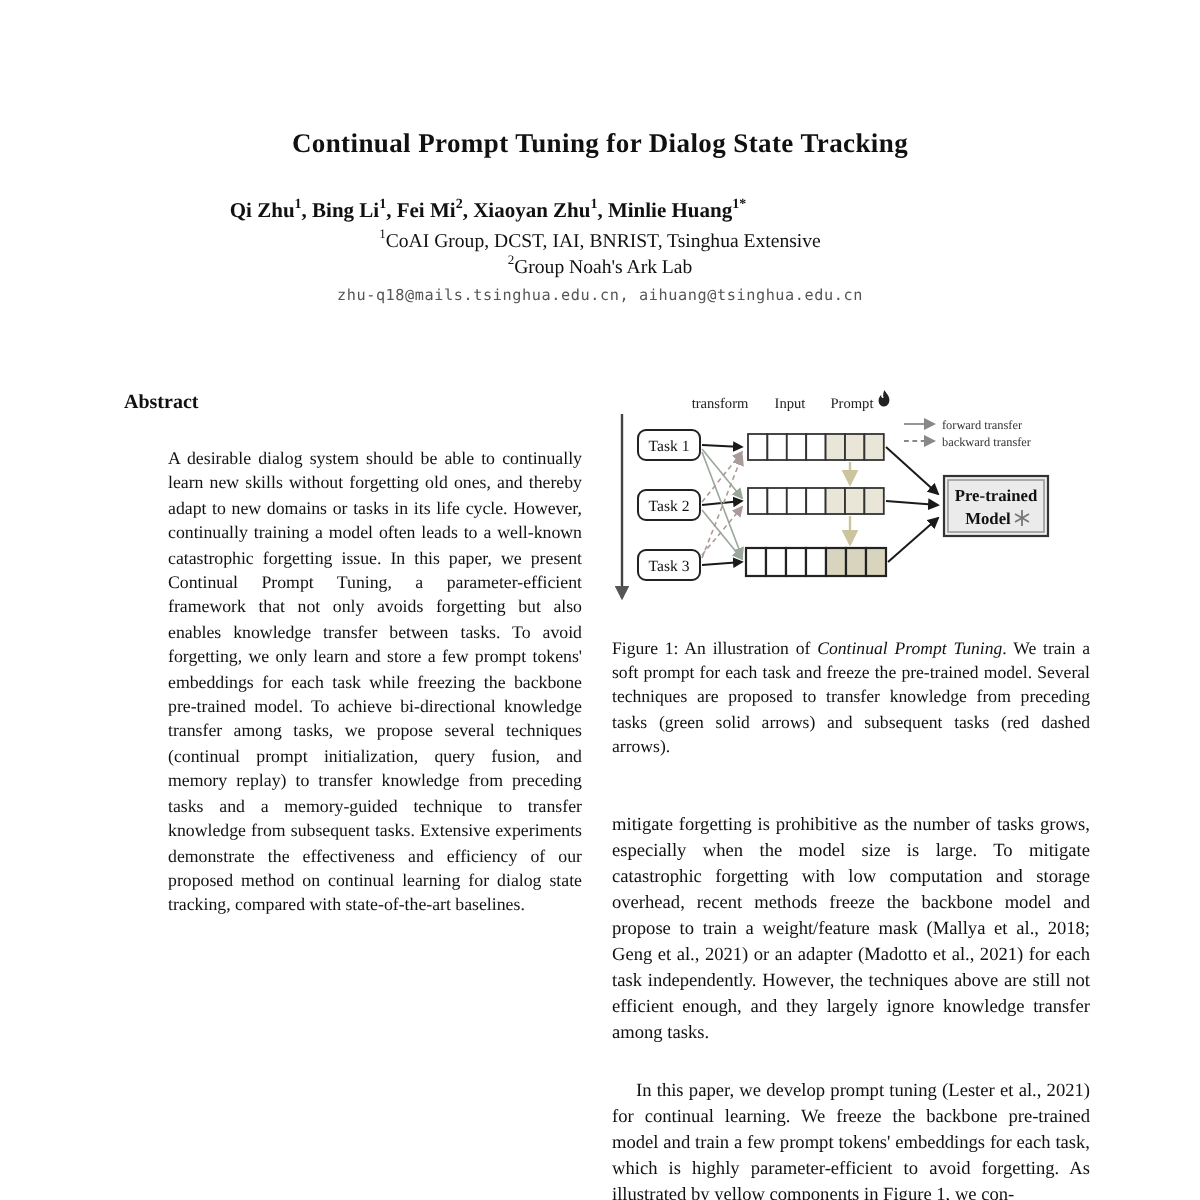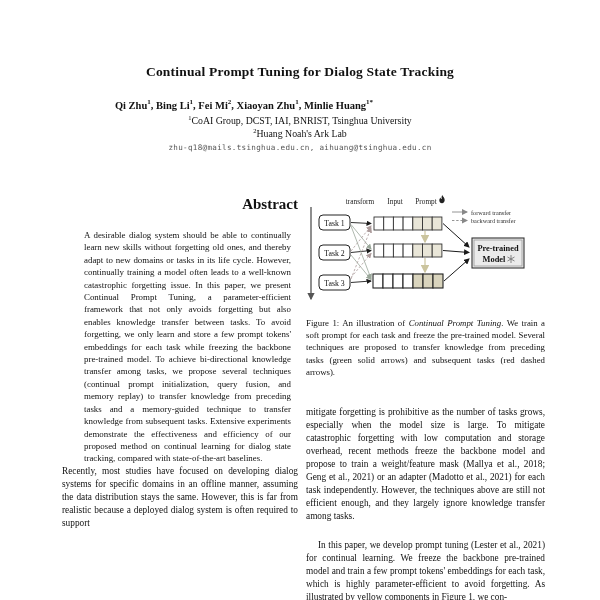--- a/index.html
+++ b/index.html
@@ -19,21 +19,21 @@
   .affil{position:absolute;left:0;width:600px;text-align:center;font-size:9.8px;}
   .affil sup{font-size:6.5px;}
   .affil-1{top:114px;}
   .affil-2{top:127px;}
   .emails{
     position:absolute;top:143px;left:0;width:600px;text-align:center;
     font-family:"DejaVu Sans Mono", monospace;font-size:7.6px;color:#555;letter-spacing:.3px;
   }
   .col-left{position:absolute;left:62px;top:196px;width:236px;}
   .col-right{position:absolute;left:306px;top:191px;width:239px;}
-  .abstract-head{text-align:right;font-weight:bold;font-size:15px;margin:0 0 9px 0;}
+  .abstract-head{text-align:left;font-weight:bold;font-size:10px;margin:0 0 9px 0;}
   .abstract-body{
     margin:16px 7px 0 22px;font-size:8.9px;line-height:12.4px;text-align:justify;
   }
   .section-head{font-size:10.8px;font-weight:bold;margin:15px 0 8px 0;}
   .section-head .sec-title{margin-left:14px;}
   .body-text{font-size:9.3px;line-height:13px;text-align:justify;margin:0;}
   .fig-caption{font-size:8.8px;line-height:12.2px;text-align:justify;margin:4px 0 0 0;}
   .fig-caption .it{font-style:italic;margin-top:19px;}
   .rc-para1{margin-top:28px;}
   .rc-para2{text-indent:12px;margin-top:16px;}
@@ -45,29 +45,28 @@
 </style>
 </head>
 <body>
 
 <div class="page-title">Continual Prompt Tuning for Dialog State Tracking</div>
 
 <div class="author-line">
   <span>Qi Zhu</span><sup>1</sup><span>, Bing Li</span><sup>1</sup><span>, Fei Mi</span><sup>2</sup><span>, Xiaoyan Zhu</span><sup>1</sup><span>, Minlie Huang</span><sup>1*</sup>
 </div>
 
-<div class="affil affil-1"><sup>1</sup><span>CoAI Group, DCST, IAI, BNRIST, Tsinghua University</span></div>
-<div class="affil affil-2"><sup>2</sup><span>Huang Noah's Ark Lab</span></div>
+<div class="affil affil-1"><sup>1</sup><span>CoAI Group, DCST, IAI, BNRIST, Tsinghua Extensive</span></div>
+<div class="affil affil-2"><sup>2</sup><span>Group Noah's Ark Lab</span></div>
 
 <div class="emails">zhu-q18@mails.tsinghua.edu.cn, aihuang@tsinghua.edu.cn</div>
 
 <div class="col-left">
   <div class="abstract-head">Abstract</div>
   <p class="abstract-body">A desirable dialog system should be able to continually learn new skills without forgetting old ones, and thereby adapt to new domains or tasks in its life cycle. However, continually training a model often leads to a well-known catastrophic forgetting issue. In this paper, we present Continual Prompt Tuning, a parameter-efficient framework that not only avoids forgetting but also enables knowledge transfer between tasks. To avoid forgetting, we only learn and store a few prompt tokens' embeddings for each task while freezing the backbone pre-trained model. To achieve bi-directional knowledge transfer among tasks, we propose several techniques (continual prompt initialization, query fusion, and memory replay) to transfer knowledge from preceding tasks and a memory-guided technique to transfer knowledge from subsequent tasks. Extensive experiments demonstrate the effectiveness and efficiency of our proposed method on continual learning for dialog state tracking, compared with state-of-the-art baselines.</p>
-  <p class="body-text">Recently, most studies have focused on developing dialog systems for specific domains in an offline manner, assuming the data distribution stays the same. However, this is far from realistic because a deployed dialog system is often required to support</p>
 </div>
 
 <div class="col-right">
 
   <svg width="239" height="118" viewBox="0 0 239 118">
     <defs>
       <marker id="mBlack" viewBox="0 0 6 6" refX="5" refY="3" markerWidth="6" markerHeight="6" orient="auto">
           <path d="M0 0L6 3L0 6Z" fill="#1a1a1a"></path>
         </marker>
       <marker id="mGray" viewBox="0 0 6 6" refX="5" refY="3" markerWidth="6" markerHeight="6" orient="auto">

